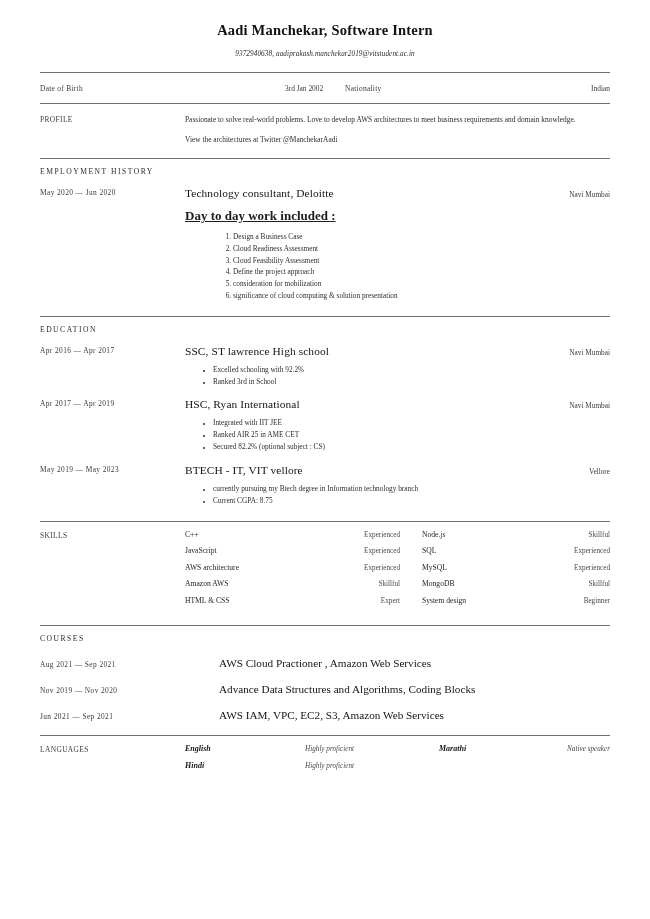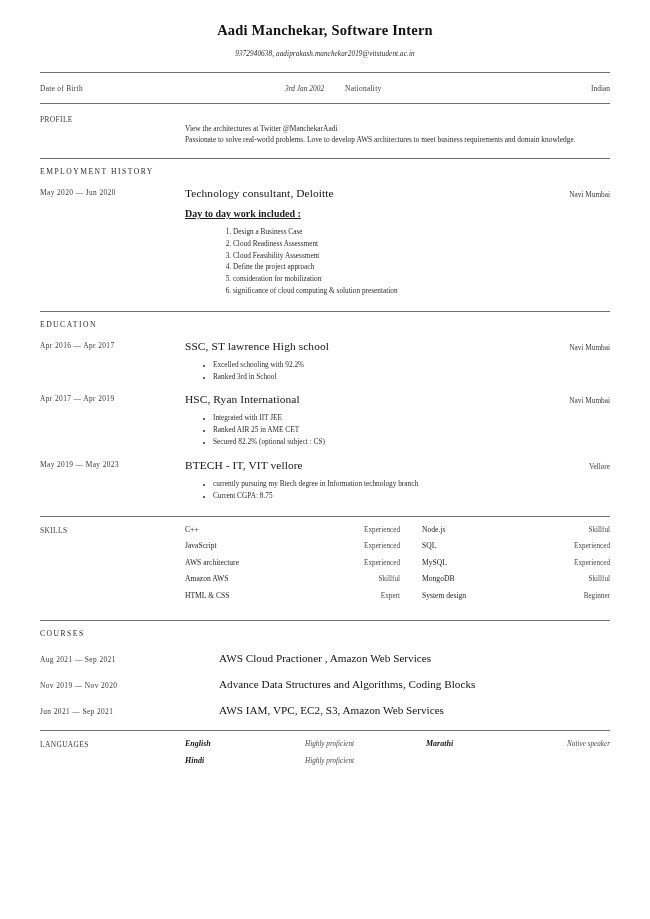--- a/index.html
+++ b/index.html
@@ -77,21 +77,21 @@
 
   
   .details-row {
     padding: 11px 40px 10px 40px;
     display: flex;
     align-items: center;
     font-size: 7.4px;
     color: #3a3a3a;
   }
   .d-label { width: 245px; flex: 0 0 245px; letter-spacing: 0.3px; }
-  .d-value { width: 60px; flex: 0 0 60px; font-style: italic; }
+  .d-value { width: 60px; flex: 0 0 60px; }
   .d-label2 { flex: 1 1 auto; letter-spacing: 0.3px; }
   .d-value2 { text-align: right; }
 
   
   .profile-body { padding: 10px 0 12px 0; }
   .profile-text {
     font-size: 7.4px;
     line-height: 1.55;
     color: #2c2c2c;
   }
@@ -110,21 +110,21 @@
     letter-spacing: 0.1px;
   }
   .entry-loc {
     flex: 0 0 auto;
     font-size: 7.3px;
     color: #3a3a3a;
     text-align: right;
     padding-left: 10px;
   }
   .subhead {
-    font-size: 10px;
+    font-size: 13px;
     font-weight: bold;
     text-decoration: underline;
     margin-top: 9px;
     color: #1d1d1d;
   }
   ol.tasks {
     margin: 7px 0 0 0;
     padding-left: 48px;
     font-size: 7.3px;
     line-height: 1.62;
@@ -195,21 +195,21 @@
   .lg-name {
     flex: 0 0 120px;
     font-size: 8px;
     font-weight: bold;
     color: #161616;
   }
   .lg-level {
     flex: 0 0 95px;
     font-size: 7.2px;
     color: #4a4a4a;
-    padding-right: 26px;
+    padding-right: 39px;
   }
   .lg-name2 {
     flex: 0 0 110px;
     font-size: 8px;
     font-weight: bold;
     color: #161616;
   }
   .lg-level2 {
     flex: 1 1 auto;
     font-size: 7.2px;
@@ -239,22 +239,22 @@
     <div class="d-label2">Nationality</div>
     <div class="d-value2">Indian</div>
   </div>
 
   <div class="rule"></div>
 
   <div class="section">
     <div class="row profile-body">
       <div class="col-left sec-head">PROFILE</div>
       <div class="col-main">
+        <div class="profile-text">Passionate to solve real-world problems. Love to develop AWS architectures to meet business requirements and domain knowledge.</div>
         <div class="profile-text second">View the architectures at Twitter @ManchekarAadi</div>
-        <div class="profile-text">Passionate to solve real-world problems. Love to develop AWS architectures to meet business requirements and domain knowledge.</div>
       </div>
     </div>
   </div>
 
   <div class="rule"></div>
 
   <div class="section">
     <div class="sp-8"></div>
     <div class="sec-head">EMPLOYMENT HISTORY</div>
 

